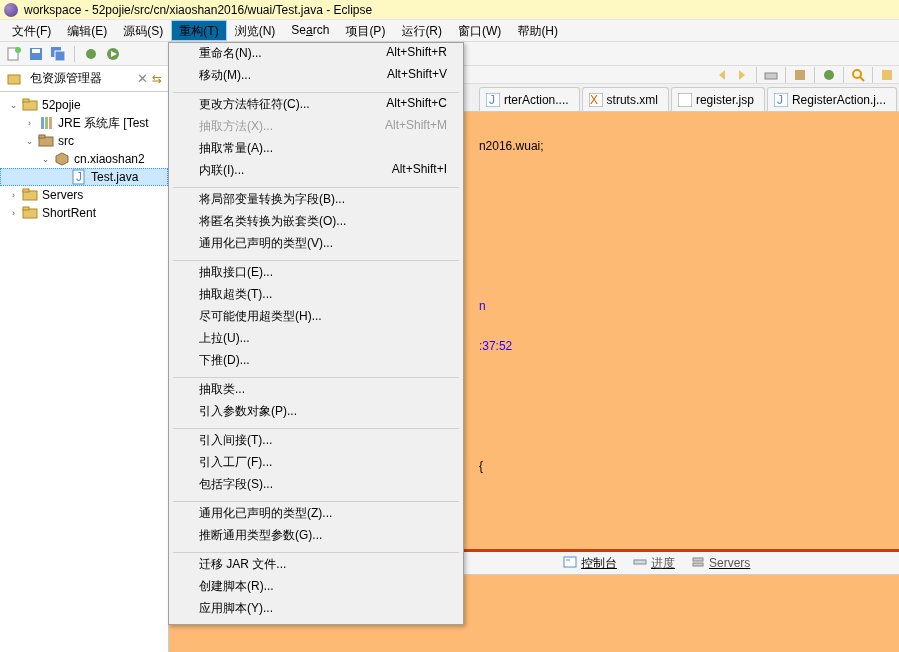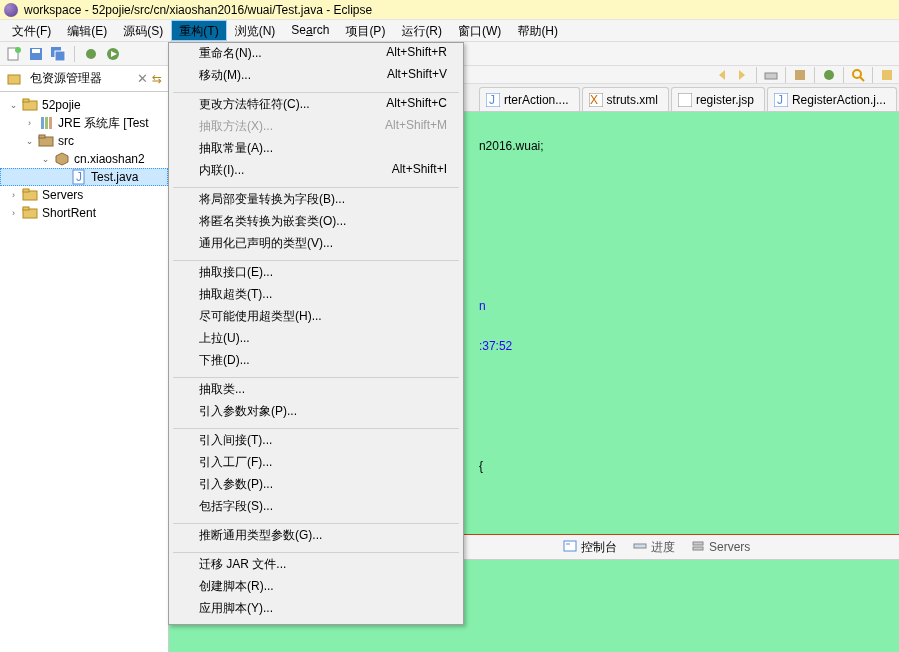--- a/index.html
+++ b/index.html
@@ -29,25 +29,25 @@
   .twisty { width: 11px; height: 11px; margin-right: 3px; display: inline-flex; align-items: center; justify-content: center; color: #666; font-size: 9px; }
   .tree-icon { width: 16px; height: 16px; margin-right: 4px; display: inline-flex; align-items: center; justify-content: center; }
   .indent { display: inline-block; }
 
   .right-panel { flex: 1; display: flex; flex-direction: column; background: #fff; }
   .right-panel .right-toolbar { height: 18px; background: #f5f5f5; border-bottom: 1px solid #ddd; display: flex; align-items: center; padding: 0 4px; gap: 4px; }
   .editor-tabs { height: 28px; background: #f0f0f0; border-bottom: 1px solid #ccc; display: flex; align-items: flex-end; padding-left: 310px; gap: 0; }
   .ed-tab { height: 24px; border: 1px solid #ccc; border-bottom: none; border-radius: 3px 3px 0 0; background: #f5f5f5; display: flex; align-items: center; padding: 0 10px 0 6px; gap: 4px; margin-right: 2px; }
   .ed-tab .ed-icon { width: 14px; height: 14px; }
 
-  .editor-body { flex: 1; background: #86efac; padding: 4px 0 0 310px; font-family: Consolas, "Courier New", monospace; font-size: 14px; line-height: 20px; white-space: pre; overflow: hidden; position: relative; }
+  .editor-body { flex: 1; background: #fdba74; padding: 4px 0 0 310px; font-family: Consolas, "Courier New", monospace; font-size: 14px; line-height: 20px; white-space: pre; overflow: hidden; position: relative; }
   .code-line { height: 20px; }
   .str { color: #2a00ff; }
 
-  .bottom-views { position: absolute; left: 183px; right: 0; bottom: 92px; height: 26px; border-top: 1px solid #c2410c; border-bottom: 1px solid #ccc; background: #f5f5f5; display: flex; align-items: center; padding-left: 380px; gap: 16px; }
+  .bottom-views { position: absolute; left: 183px; right: 0; bottom: 77px; height: 26px; border-top: 3px solid #c2410c; border-bottom: 1px solid #ccc; background: #f5f5f5; display: flex; align-items: center; padding-left: 380px; gap: 16px; text-decoration: underline; }
   .bv-item { display: flex; align-items: center; gap: 4px; color: #555; }
   .bv-item.active { color: #000; }
 
   
   .dropdown { position: absolute; left: 168px; top: 42px; width: 296px; background: #f0f0f0; border: 1px solid #a0a0a0; box-shadow: 2px 2px 4px rgba(0,0,0,.25); z-index: 100; padding: 2px; }
   .dd-item { height: 22px; display: flex; align-items: flex-start; padding: 0 24px 0 28px; cursor: default; color: #000; position: relative; }
   .dd-item.disabled { color: #9d9d9d; }
   .dd-shortcut { position: absolute; right: 14px; }
   .dd-sep { height: 1px; background: #d0d0d0; margin: 3px 2px; }
 
@@ -372,27 +372,27 @@
       <span>引入参数对象(P)...</span>
     </div>
     <div class="dd-sep"></div>
     <div class="dd-item">
       <span>引入间接(T)...</span>
     </div>
     <div class="dd-item">
       <span>引入工厂(F)...</span>
     </div>
     <div class="dd-item">
-      <span>引入参数(P)...</span>
-    </div>
-    <div class="dd-item">
       <span>包括字段(S)...</span>
     </div>
     <div class="dd-sep"></div>
     <div class="dd-item">
+      <span>通用化已声明的类型(Z)...</span>
+    </div>
+    <div class="dd-item">
       <span>推断通用类型参数(G)...</span>
     </div>
     <div class="dd-sep"></div>
     <div class="dd-item">
       <span>迁移 JAR 文件...</span>
     </div>
     <div class="dd-item">
       <span>创建脚本(R)...</span>
     </div>
     <div class="dd-item">

